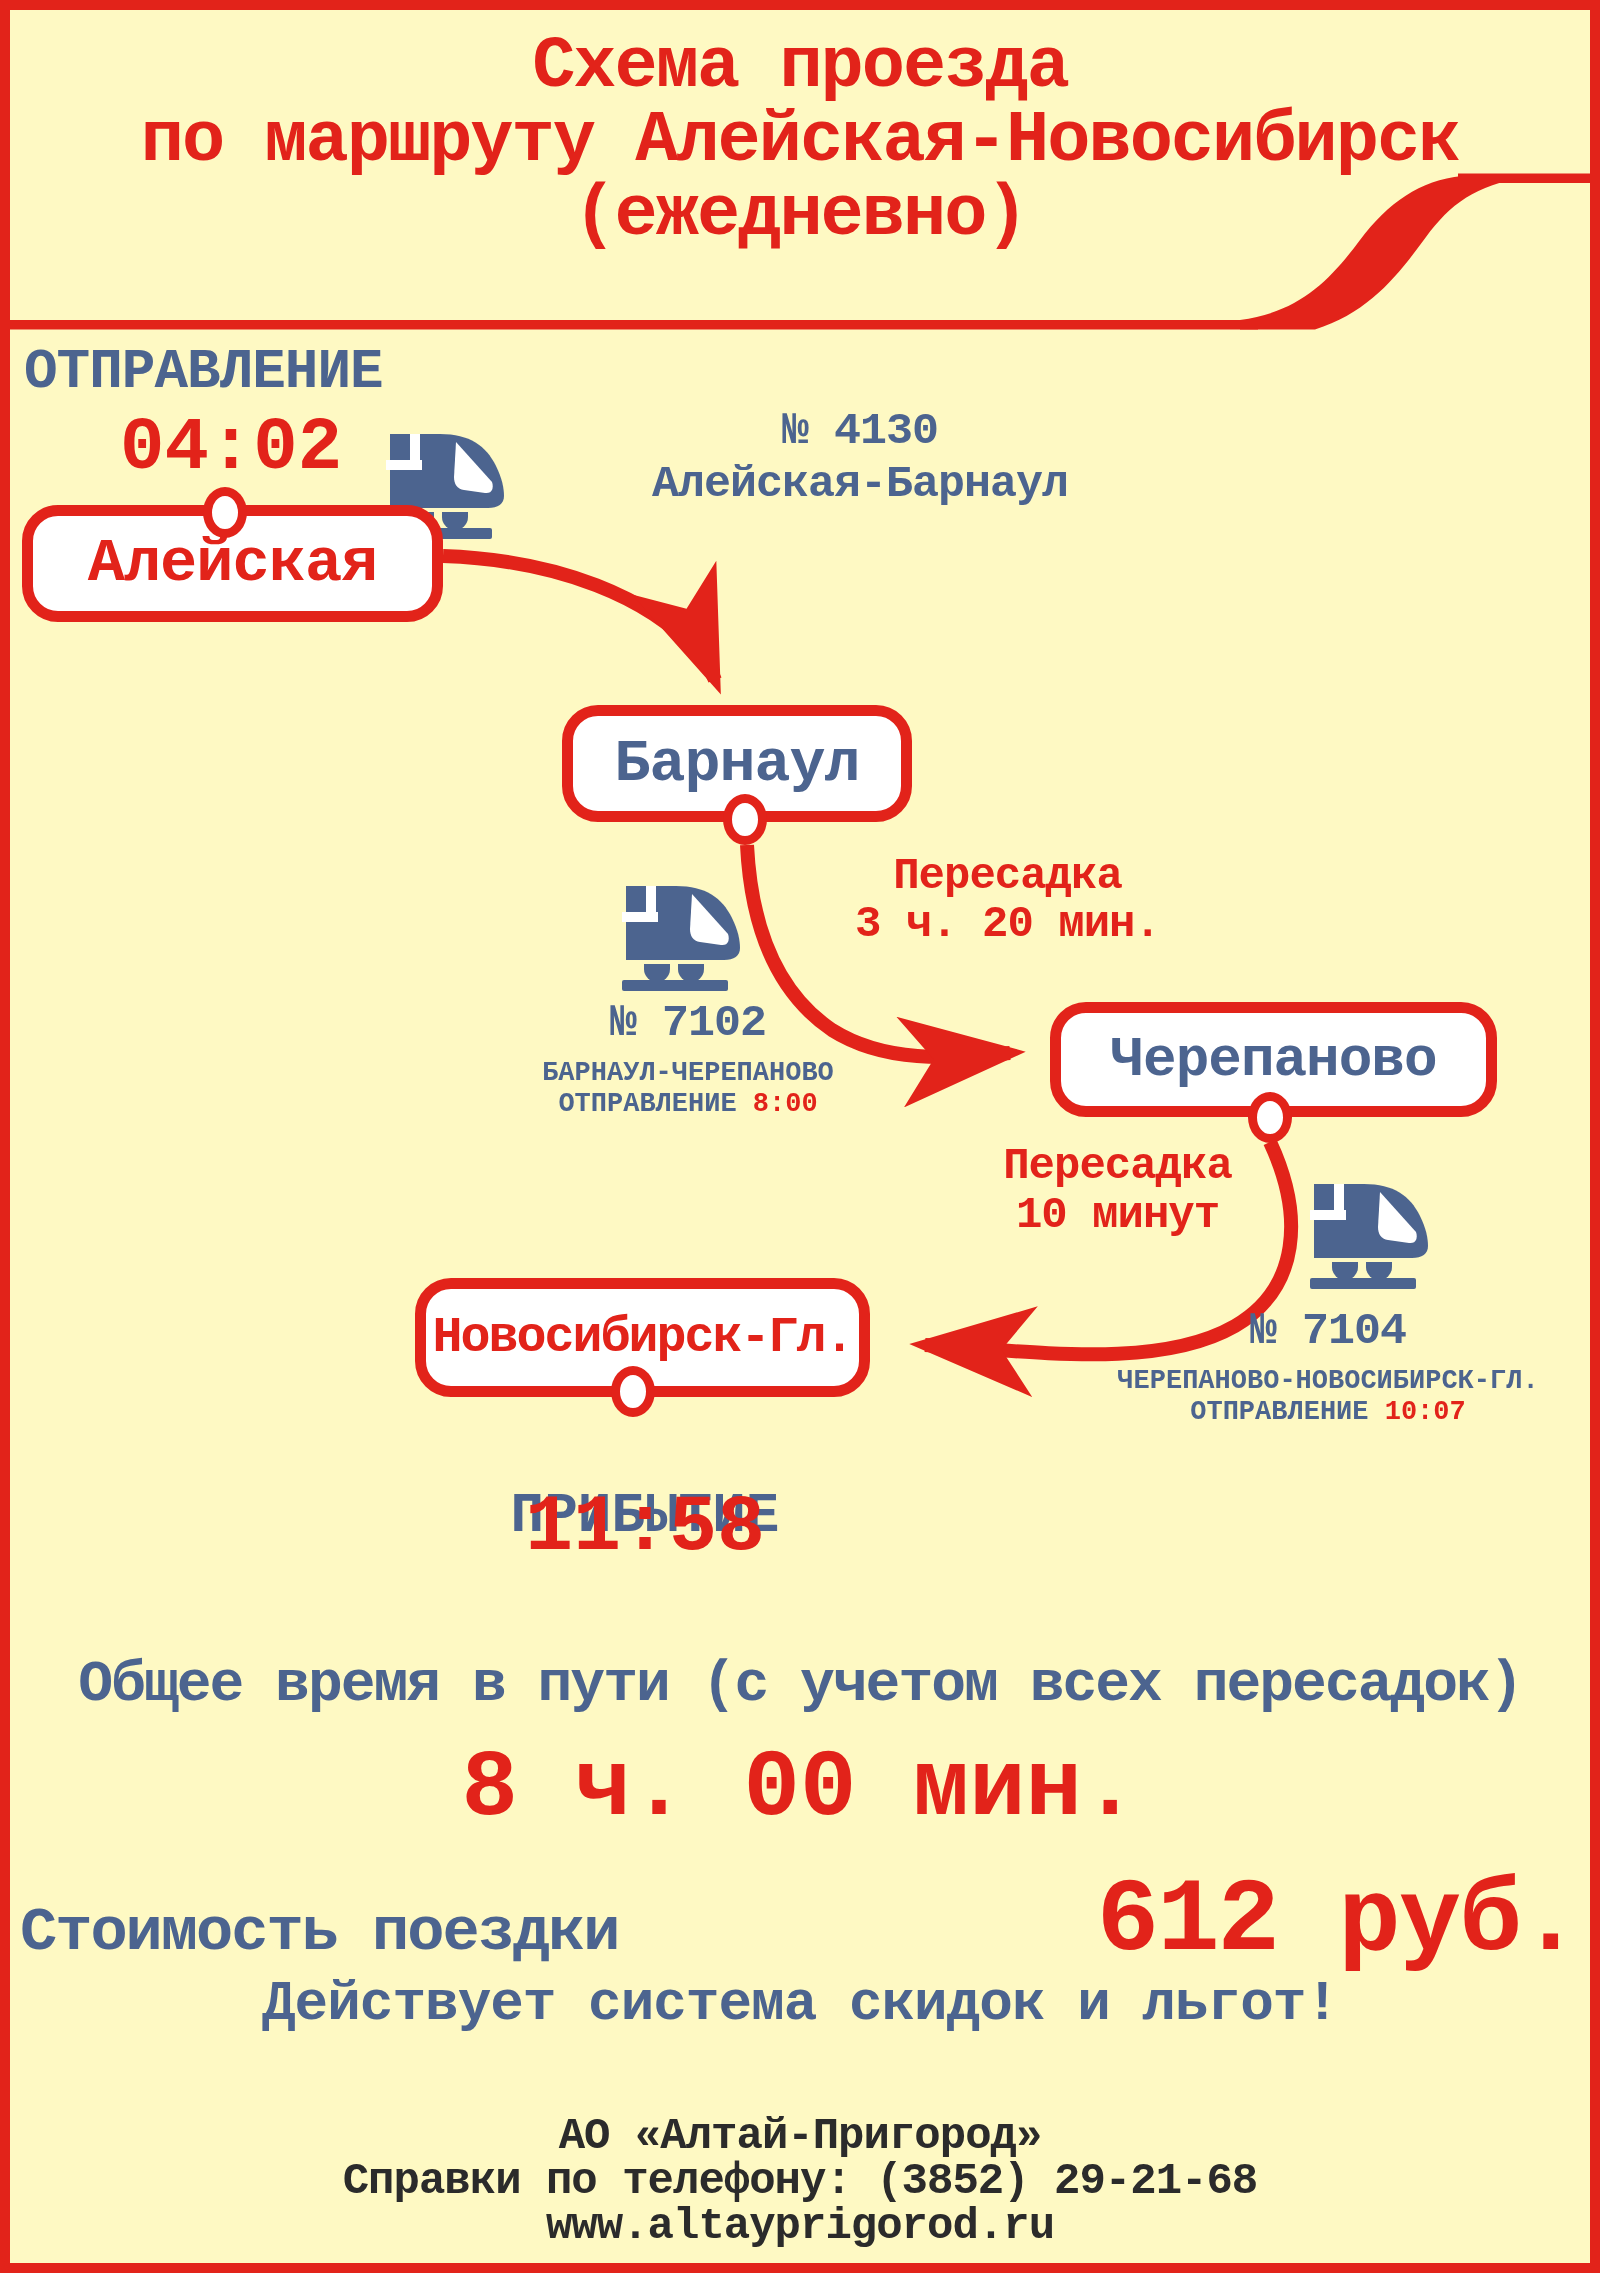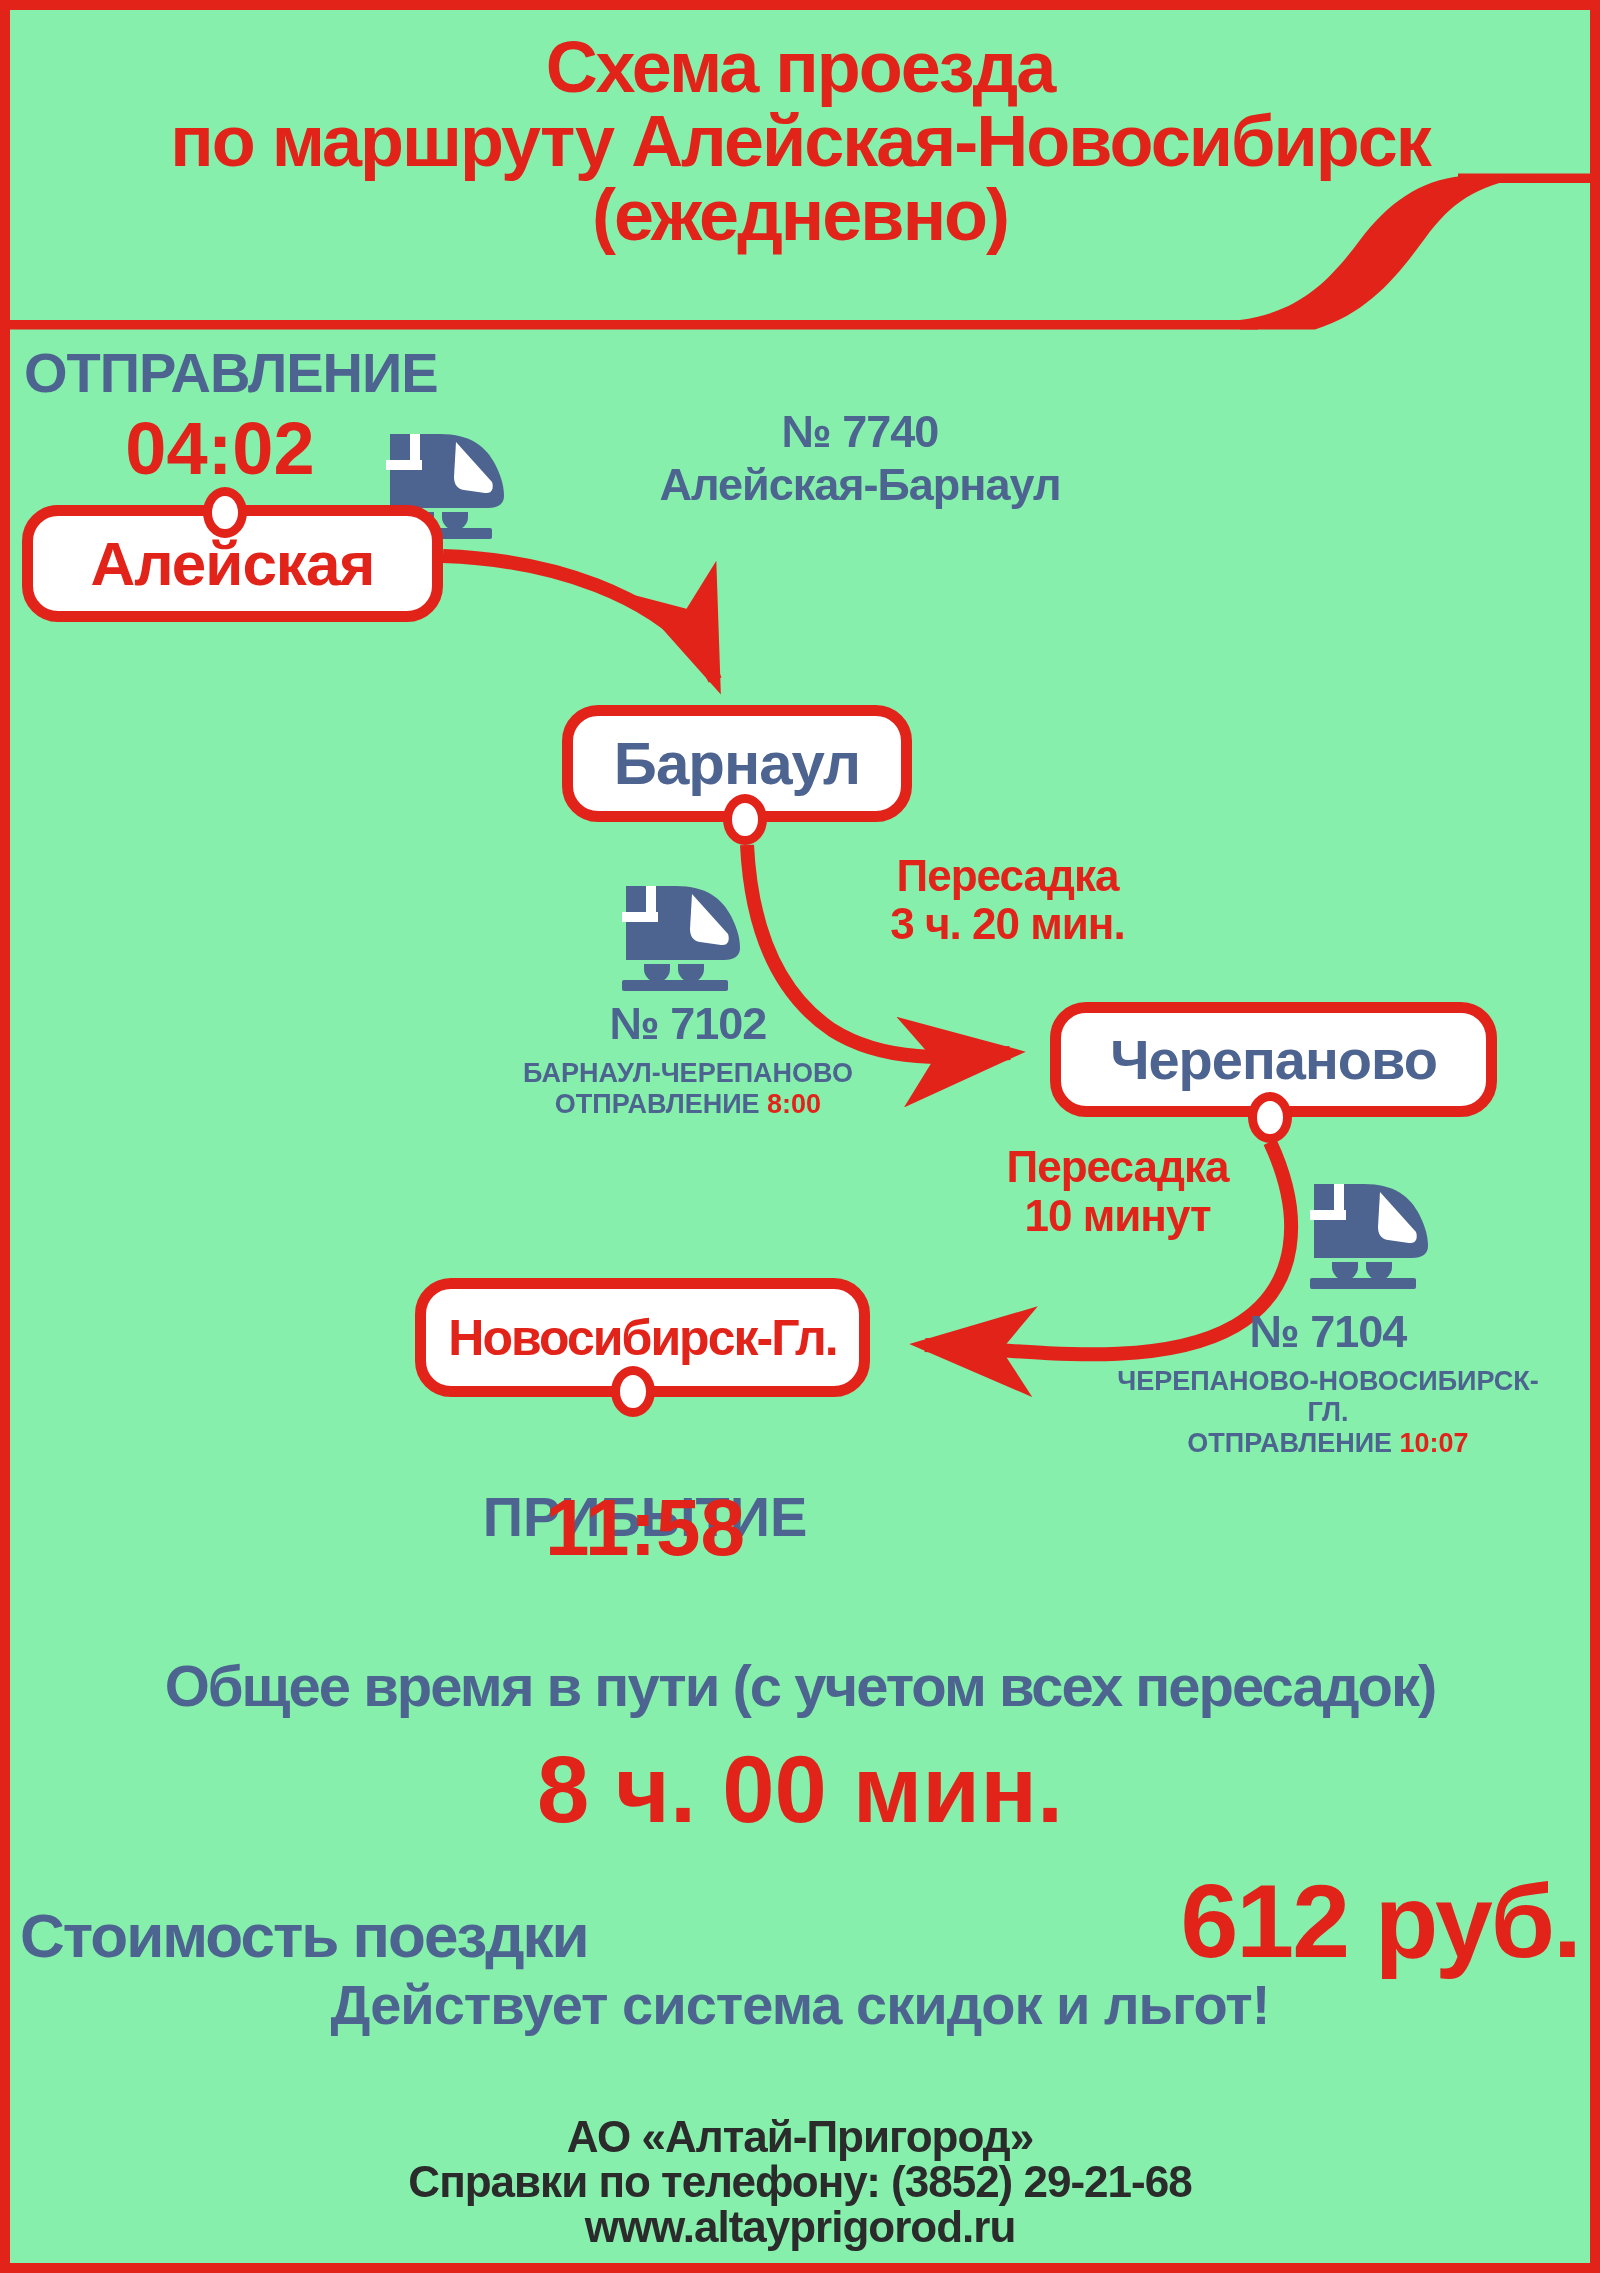--- a/index.html
+++ b/index.html
@@ -1,18 +1,18 @@
 <!DOCTYPE html>
 <html style="--red: #e2231a; --blue: #4c648f; --dark: #2b2b2b;"><head>
 <meta charset="utf-8">
 <style>
   html,body{margin:0;padding:0;background:#ffffff;}
   .canvas{
-    position:relative;width:1600px;height:2273px;overflow:hidden;background:#86efac;
-    font-family:Liberation Sans, sans-serif;
+    position:relative;width:1600px;height:2273px;overflow:hidden;background:#fef9c3;
+    font-family:Liberation Mono, monospace;
   }
   .frame{position:absolute;inset:0;border:10px solid var(--red);pointer-events:none;z-index:9;}
   .art{position:absolute;left:0;top:0;z-index:1;}
   .abs{position:absolute;}
   .ctr{text-align:center;}
   .title{
     left:20px;top:30px;width:1560px;text-align:center;
     font-size:72px;font-weight:700;line-height:74px;color:var(--red);letter-spacing:-2px;z-index:2;
   }
   .dep-label{left:24px;top:340px;font-size:56px;font-weight:700;color:var(--blue);letter-spacing:-1px;z-index:2;}
@@ -127,21 +127,21 @@
   <div class="node node4">
     <span>Новосибирск-Гл.</span>
   </div>
 
   <div class="dot dot1"></div>
   <div class="dot dot2"></div>
   <div class="dot dot3"></div>
   <div class="dot dot4"></div>
 
   <div class="route-block rb1">
-    <div class="route-num">№ 7740</div>
+    <div class="route-num">№ 4130</div>
     <div class="route-name-big">Алейская-Барнаул</div>
   </div>
 
   <div class="route-block rb2">
     <div class="route-num">№ 7102</div>
     <div class="route-name">БАРНАУЛ-ЧЕРЕПАНОВО</div>
     <div class="route-dep"><span>ОТПРАВЛЕНИЕ </span><span class="t">8:00</span></div>
   </div>
 
   <div class="route-block rb3">

